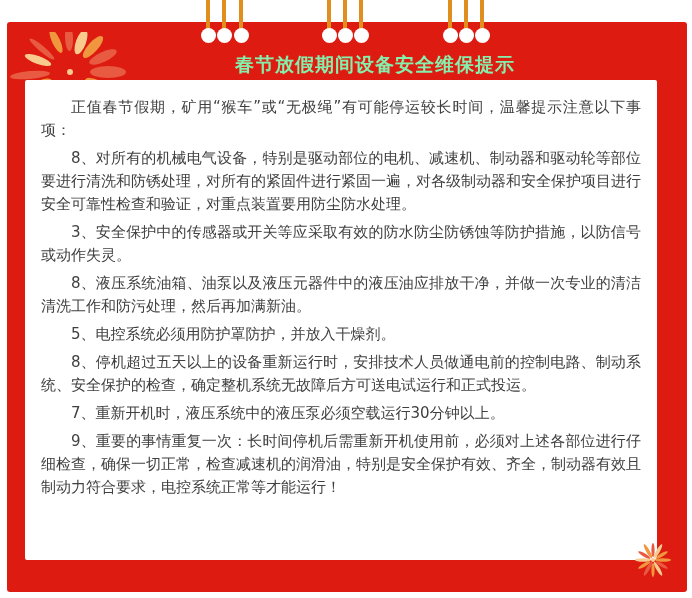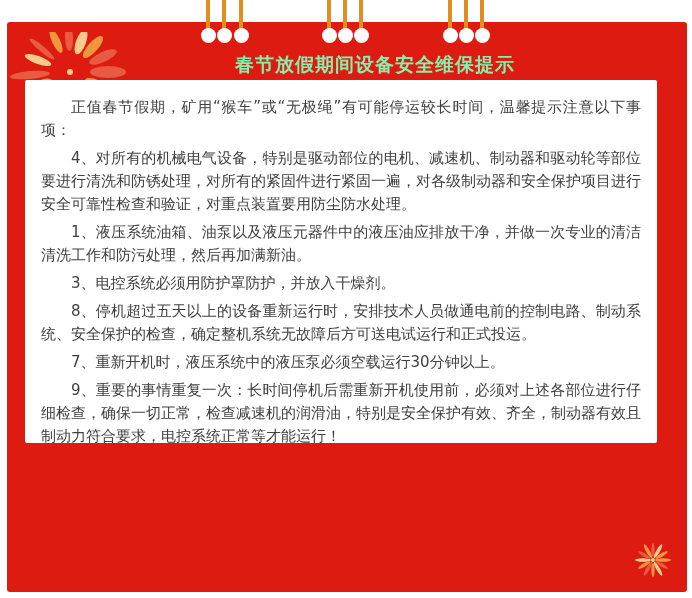--- a/index.html
+++ b/index.html
@@ -33,21 +33,21 @@
     letter-spacing: 1px;
     color: #86efac;
     z-index: 2;
     margin-left: 28px;
   }
 
   
   .card {
     position: absolute;
     left: 18px; top: 58px;
-    width: 632px; height: 363px;
+    width: 632px; height: 480px;
     background: #ffffff;
     border-radius: 2px;
     padding: 16px 16px 0 16px;
     z-index: 2;
     overflow: hidden;
   }
   .card p {
     margin: 0 0 5px 0;
     text-indent: 2em;
     font-size: 15px;
@@ -110,23 +110,24 @@
         <ellipse cx="88" cy="15" rx="14" ry="5" fill="#f0963f" transform="rotate(312 88 15)"></ellipse>
         <ellipse cx="98" cy="25" rx="15" ry="5" fill="#e85a41" transform="rotate(335 98 25)"></ellipse>
         <circle cx="65" cy="40" r="3" fill="#f8ca8e"></circle>
       </g>
     </svg>
 
     <div class="title">春节放假期间设备安全维保提示</div>
 
     <div class="card">
       <p>正值春节假期，矿用“猴车”或“无极绳”有可能停运较长时间，温馨提示注意以下事项：</p>
-      <p>4、对所有的机械电气设备，特别是驱动部位的电机、减速机、制动器和驱动轮等部位要进行清洗和防锈处理，对所有的紧固件进行紧固一遍，对各级制动器和安全保护项目进行安全可靠性检查和验证，对重点装置要用防尘防水处理。</p>
-      <p>1、液压系统油箱、油泵以及液压元器件中的液压油应排放干净，并做一次专业的清洁清洗工作和防污处理，然后再加满新油。</p>
-      <p>3、电控系统必须用防护罩防护，并放入干燥剂。</p>
+      <p>8、对所有的机械电气设备，特别是驱动部位的电机、减速机、制动器和驱动轮等部位要进行清洗和防锈处理，对所有的紧固件进行紧固一遍，对各级制动器和安全保护项目进行安全可靠性检查和验证，对重点装置要用防尘防水处理。</p>
+      <p>3、安全保护中的传感器或开关等应采取有效的防水防尘防锈蚀等防护措施，以防信号或动作失灵。</p>
+      <p>8、液压系统油箱、油泵以及液压元器件中的液压油应排放干净，并做一次专业的清洁清洗工作和防污处理，然后再加满新油。</p>
+      <p>5、电控系统必须用防护罩防护，并放入干燥剂。</p>
       <p>8、停机超过五天以上的设备重新运行时，安排技术人员做通电前的控制电路、制动系统、安全保护的检查，确定整机系统无故障后方可送电试运行和正式投运。</p>
       <p>7、重新开机时，液压系统中的液压泵必须空载运行30分钟以上。</p>
       <p>9、重要的事情重复一次：长时间停机后需重新开机使用前，必须对上述各部位进行仔细检查，确保一切正常，检查减速机的润滑油，特别是安全保护有效、齐全，制动器有效且制动力符合要求，电控系统正常等才能运行！</p>
     </div>
 
     <svg class="fw-bottomright" width="56" height="56" viewBox="0 0 56 56">
       <g>
         <ellipse cx="38" cy="28" rx="8" ry="1.8" fill="#f0963f" transform="rotate(0 38 28)"></ellipse>
         <ellipse cx="36.7" cy="33" rx="7" ry="1.6" fill="#e85a41" transform="rotate(30 36.7 33)"></ellipse>
         <ellipse cx="33" cy="36.7" rx="8" ry="1.8" fill="#f8ca8e" transform="rotate(60 33 36.7)"></ellipse>

